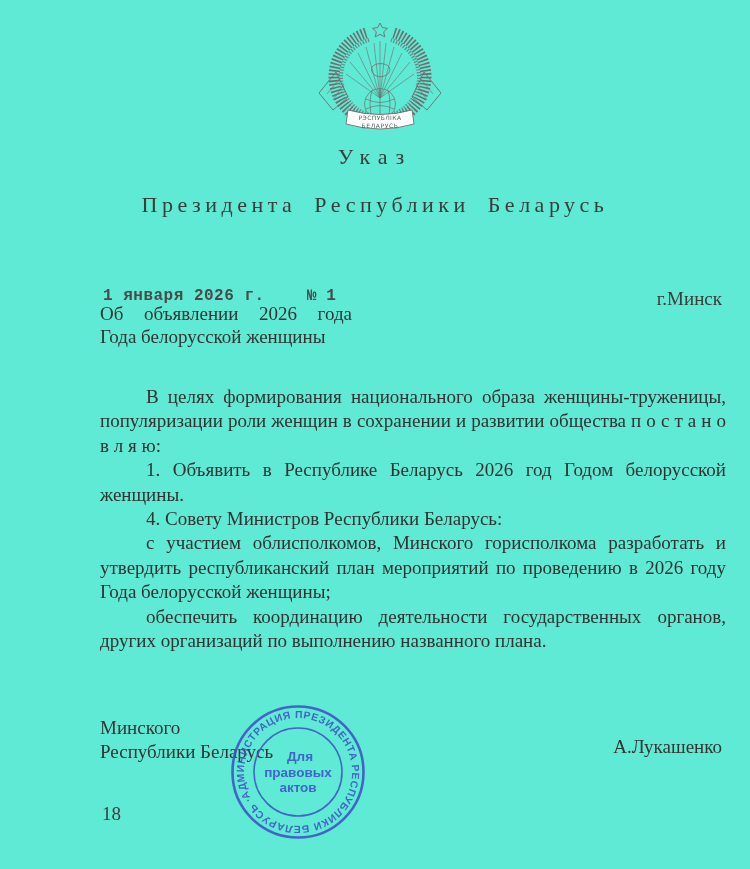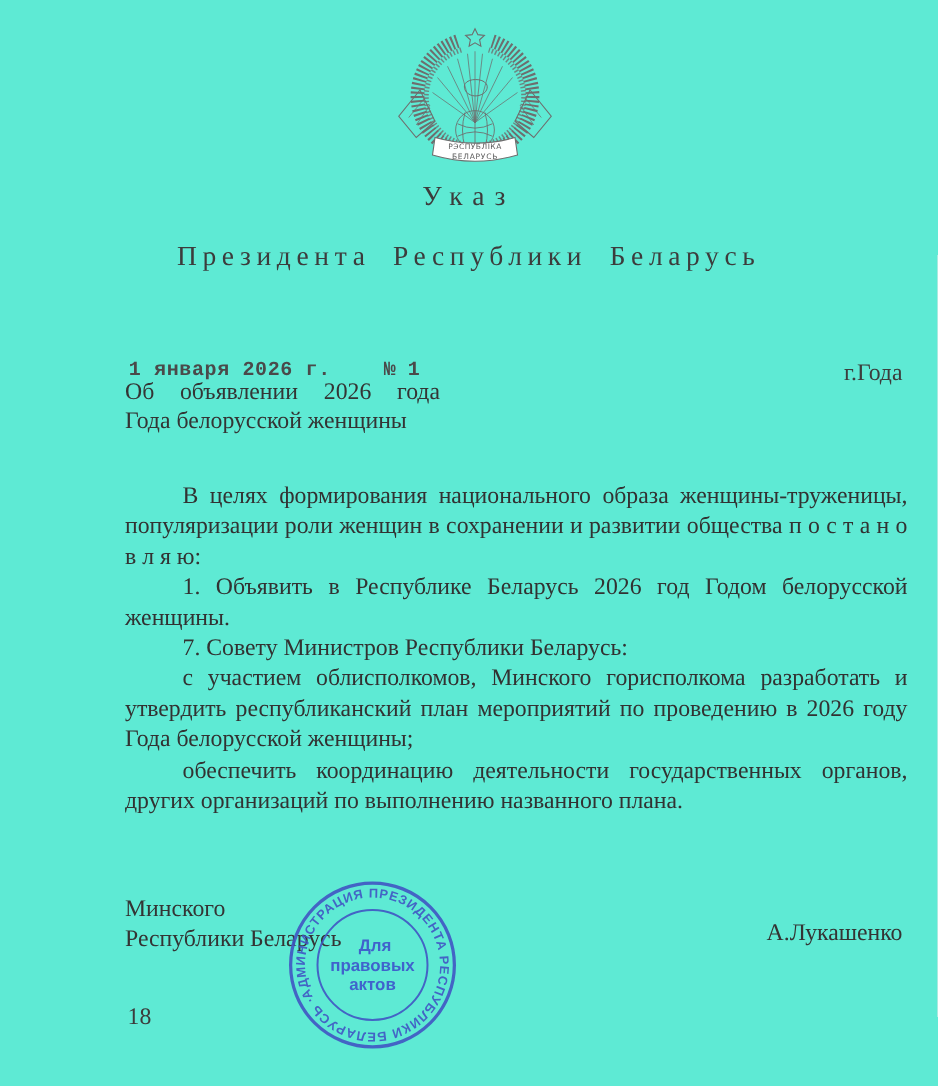--- a/index.html
+++ b/index.html
@@ -88,32 +88,32 @@
       <text x="74" y="107.5" font-size="6" letter-spacing="0.6">БЕЛАРУСЬ</text>
     </g>
   </svg>
 
   <div class="doc-title">Указ</div>
   <div class="doc-subtitle">Президента Республики Беларусь</div>
 
   <div class="meta-row">
     <span class="doc-date">1 января 2026 г.</span>
     <span class="doc-number">№ 1</span>
-    <span class="doc-city">г.Года</span>
+    <span class="doc-city">г.Минск</span>
   </div>
 
   <div class="subject">
     <div class="subject-line1">Об объявлении 2026 года</div>
     <div class="subject-line2">Года белорусской женщины</div>
   </div>
 
   <div class="body-text">
     <p>В целях формирования национального образа женщины-труженицы, популяризации роли женщин в сохранении и развитии общества п о с т а н о в л я ю:</p>
     <p>1. Объявить в Республике Беларусь 2026 год Годом белорусской женщины.</p>
-    <p>7. Совету Министров Республики Беларусь:</p>
+    <p>4. Совету Министров Республики Беларусь:</p>
     <p>с участием облисполкомов, Минского горисполкома разработать и утвердить республиканский план мероприятий по проведению в 2026 году Года белорусской женщины;</p>
     <p>обеспечить координацию деятельности государственных органов, других организаций по выполнению названного плана.</p>
   </div>
 
   <div class="signature-position">
     <div>Минского</div>
     <div>Республики Беларусь</div>
   </div>
   <div class="signature-name">А.Лукашенко</div>
 

